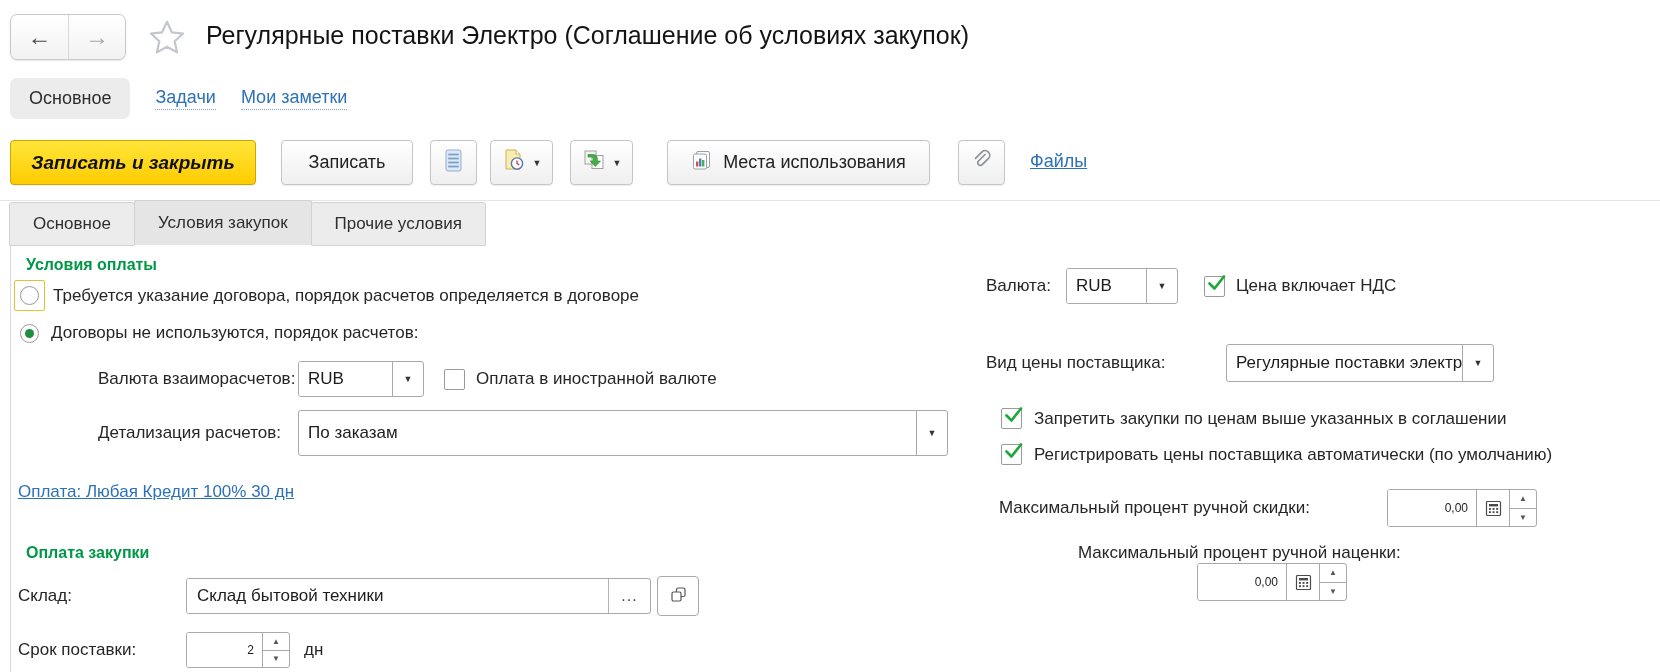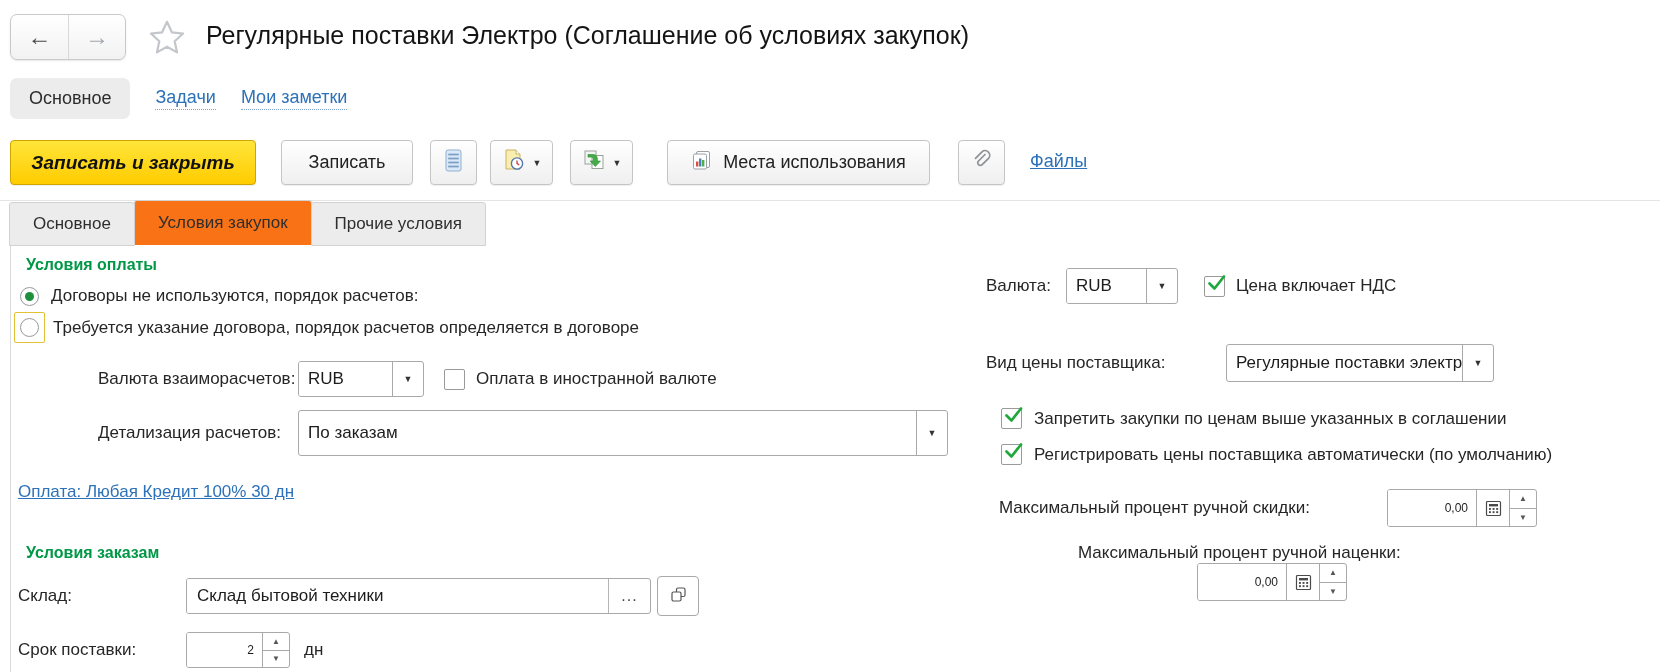--- a/index.html
+++ b/index.html
@@ -37,21 +37,21 @@
   .btn-ic3 { left:570px; width:63px; gap:7px; }
   .btn-usage { left:667px; width:263px; gap:10px; }
   .btn-clip { left:958px; width:47px; }
   .caret { font-size:9px; color:#333; }
   .fileslink { position:absolute; left:1030px; top:151px; font-size:18px; color:#2d71b8; text-decoration:underline; cursor:pointer; }
   
   .tabs { position:absolute; left:0; right:0; top:200px; height:46px; display:flex; align-items:flex-end;
     padding-left:10px; border-top:1px solid #e5e5e5; }
   .tab { height:44px; padding:0 23px; display:flex; align-items:center; font-size:17px; color:#2e2e2e;
     background:#ececec; border:1px solid #d2d2d2; border-radius:3px 3px 0 0; margin-left:-1px; cursor:pointer; white-space:nowrap; }
-  .tab.active { background:#f97316; height:46px; border-bottom:1px solid #fff; z-index:2; }
+  .tab.active { background:#e5e5e5; height:46px; border-bottom:1px solid #fff; z-index:2; }
   
   .content { position:absolute; left:10px; top:246px; right:0; bottom:0; border-left:1px solid #dadada; background:#fff; }
   .col { position:absolute; top:10px; }
   .col-left  { left:15px;  width:922px; }
   .col-right { left:975px; width:565px; }
   .sect { font-size:16px; font-weight:bold; color:#009846; white-space:nowrap; }
   .row { display:flex; align-items:center; white-space:nowrap; }
   .lbl { font-size:17px; color:#262626; }
   
   .rd { width:19px; height:19px; border:1px solid #9a9a9a; border-radius:50%; background:#fff; position:relative; flex:none; }
@@ -167,30 +167,30 @@
     <div class="tab">Основное</div>
     <div class="tab active">Условия закупок</div>
     <div class="tab">Прочие условия</div>
   </div>
 
   <div class="content">
 
     <div class="col col-left">
       <div class="sect">Условия оплаты</div>
 
+      <div class="row" style="margin-top:6px; margin-left:-12px;">
+        <span class="focusbox">
+          <span class="rd"></span>
+        </span>
+        <span class="lbl" style="margin-left:8px;">Требуется указание договора, порядок расчетов определяется в договоре</span>
+      </div>
+
       <div class="row" style="margin-top:12px; margin-left:-6px;">
         <span class="rd sel"></span>
         <span class="lbl" style="margin-left:12px;">Договоры не используются, порядок расчетов:</span>
-      </div>
-
-      <div class="row" style="margin-top:6px; margin-left:-12px;">
-        <span class="focusbox">
-          <span class="rd"></span>
-        </span>
-        <span class="lbl" style="margin-left:8px;">Требуется указание договора, порядок расчетов определяется в договоре</span>
       </div>
 
       <div class="row" style="margin-top:18px; margin-left:72px;">
         <span class="lbl" style="width:200px;">Валюта взаиморасчетов:</span>
         <div class="combo" style="width:126px;">
           <input class="ctext" style="border: none; outline: none; font-size: 17px; font-family: inherit; padding: 0px 9px; width: 93px;" value="RUB">
           <span class="carrow">▼</span>
         </div>
         <span class="cb" style="margin-left:20px;"></span>
         <span class="lbl" style="margin-left:11px;">Оплата в иностранной валюте</span>
@@ -201,21 +201,21 @@
         <div class="combo" style="flex:1; height:46px;">
           <span class="ctext">По заказам</span>
           <span class="carrow">▼</span>
         </div>
       </div>
 
       <div style="margin-top:26px; margin-left:-8px;">
         <a class="biglink">Оплата: Любая Кредит 100% 30 дн</a>
       </div>
 
-      <div class="sect" style="margin-top:42px;">Условия заказам</div>
+      <div class="sect" style="margin-top:42px;">Оплата закупки</div>
 
       <div class="row" style="margin-top:14px; margin-left:-8px;">
         <span class="lbl" style="width:168px;">Склад:</span>
         <div class="field" style="width:465px;">
           <input value="Склад бытовой техники" style="">
           <span class="dots">...</span>
         </div>
         <span class="sqbtn">
           <span>
             <svg width="17" height="17" viewBox="0 0 17 17">

